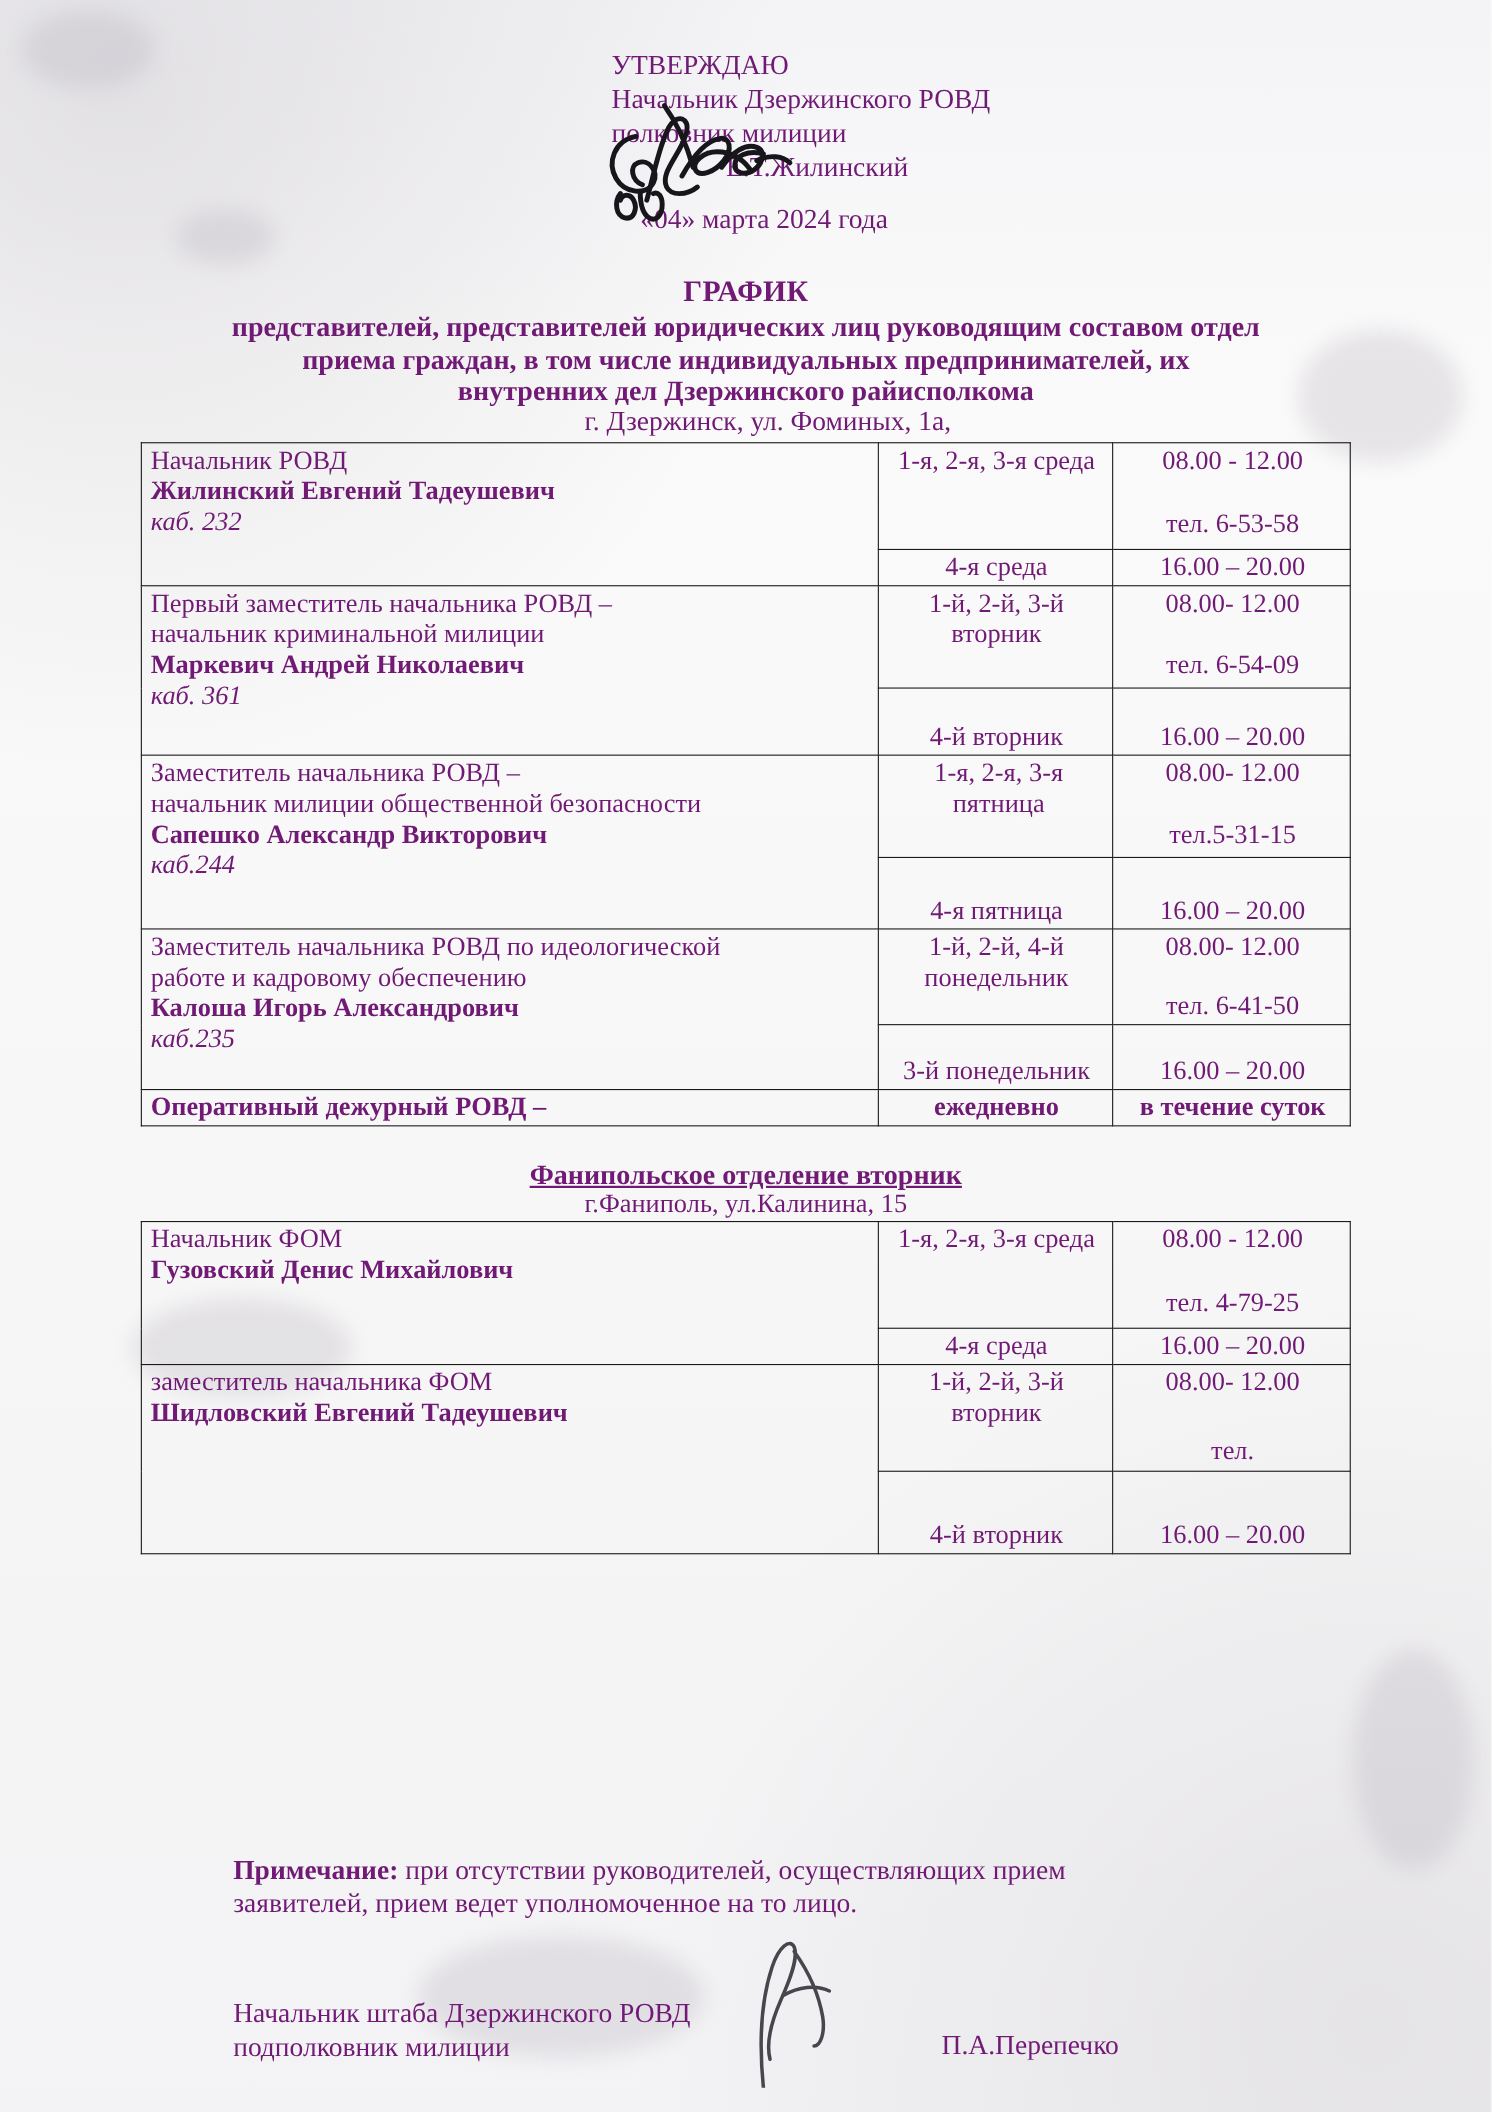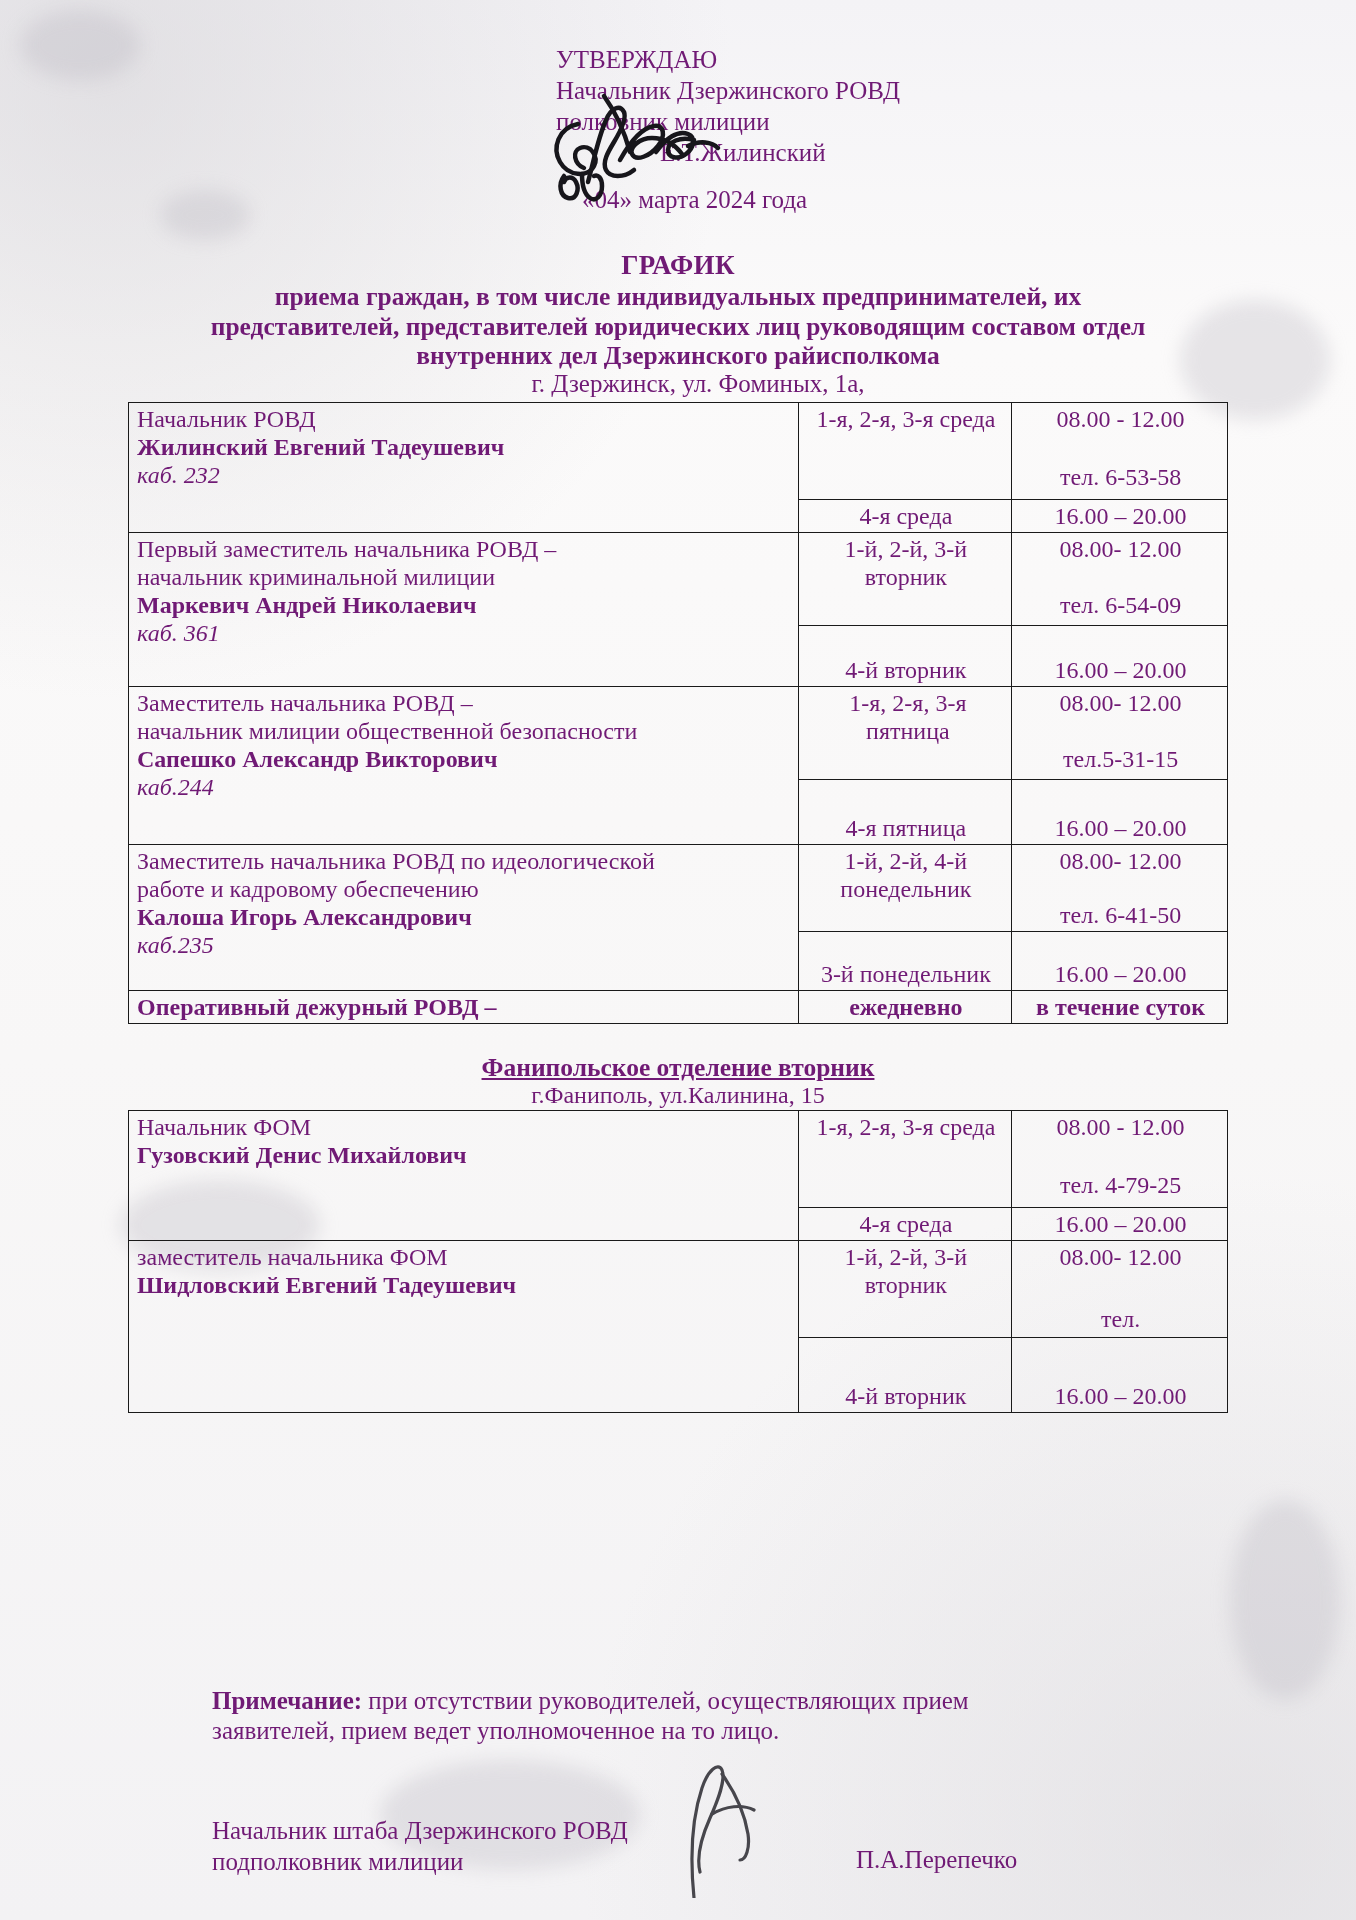--- a/index.html
+++ b/index.html
@@ -205,22 +205,22 @@
 
     <svg class="signature2" viewBox="0 0 54 40">
       <g fill="none" stroke="#17161b" stroke-width="4.5" stroke-linecap="round" stroke-linejoin="round">
         <path d="M8 10 C2 18 4 30 12 32 C20 34 24 24 20 16 C17 10 10 10 8 16"></path>
         <path d="M26 8 C26 20 28 28 34 32 C40 36 46 30 46 20 C46 12 42 8 38 10"></path>
       </g>
     </svg>
 
     <div class="doc-title">ГРАФИК</div>
     <div class="doc-subtitle">
+      <div>представителей, представителей юридических лиц руководящим составом отдел</div>
       <div>приема граждан, в том числе индивидуальных предпринимателей, их</div>
-      <div>представителей, представителей юридических лиц руководящим составом отдел</div>
       <div>внутренних дел Дзержинского райисполкома</div>
     </div>
 
     <div class="addr-line" id="addr-main">г. Дзержинск, ул. Фоминых, 1а,</div>
 
     <table class="sched" style="left:128px; top:402px; width:1100px;border-radius:32px;">
       <tbody>
 
         <tr>
           <td class="c-who" rowspan="2">

